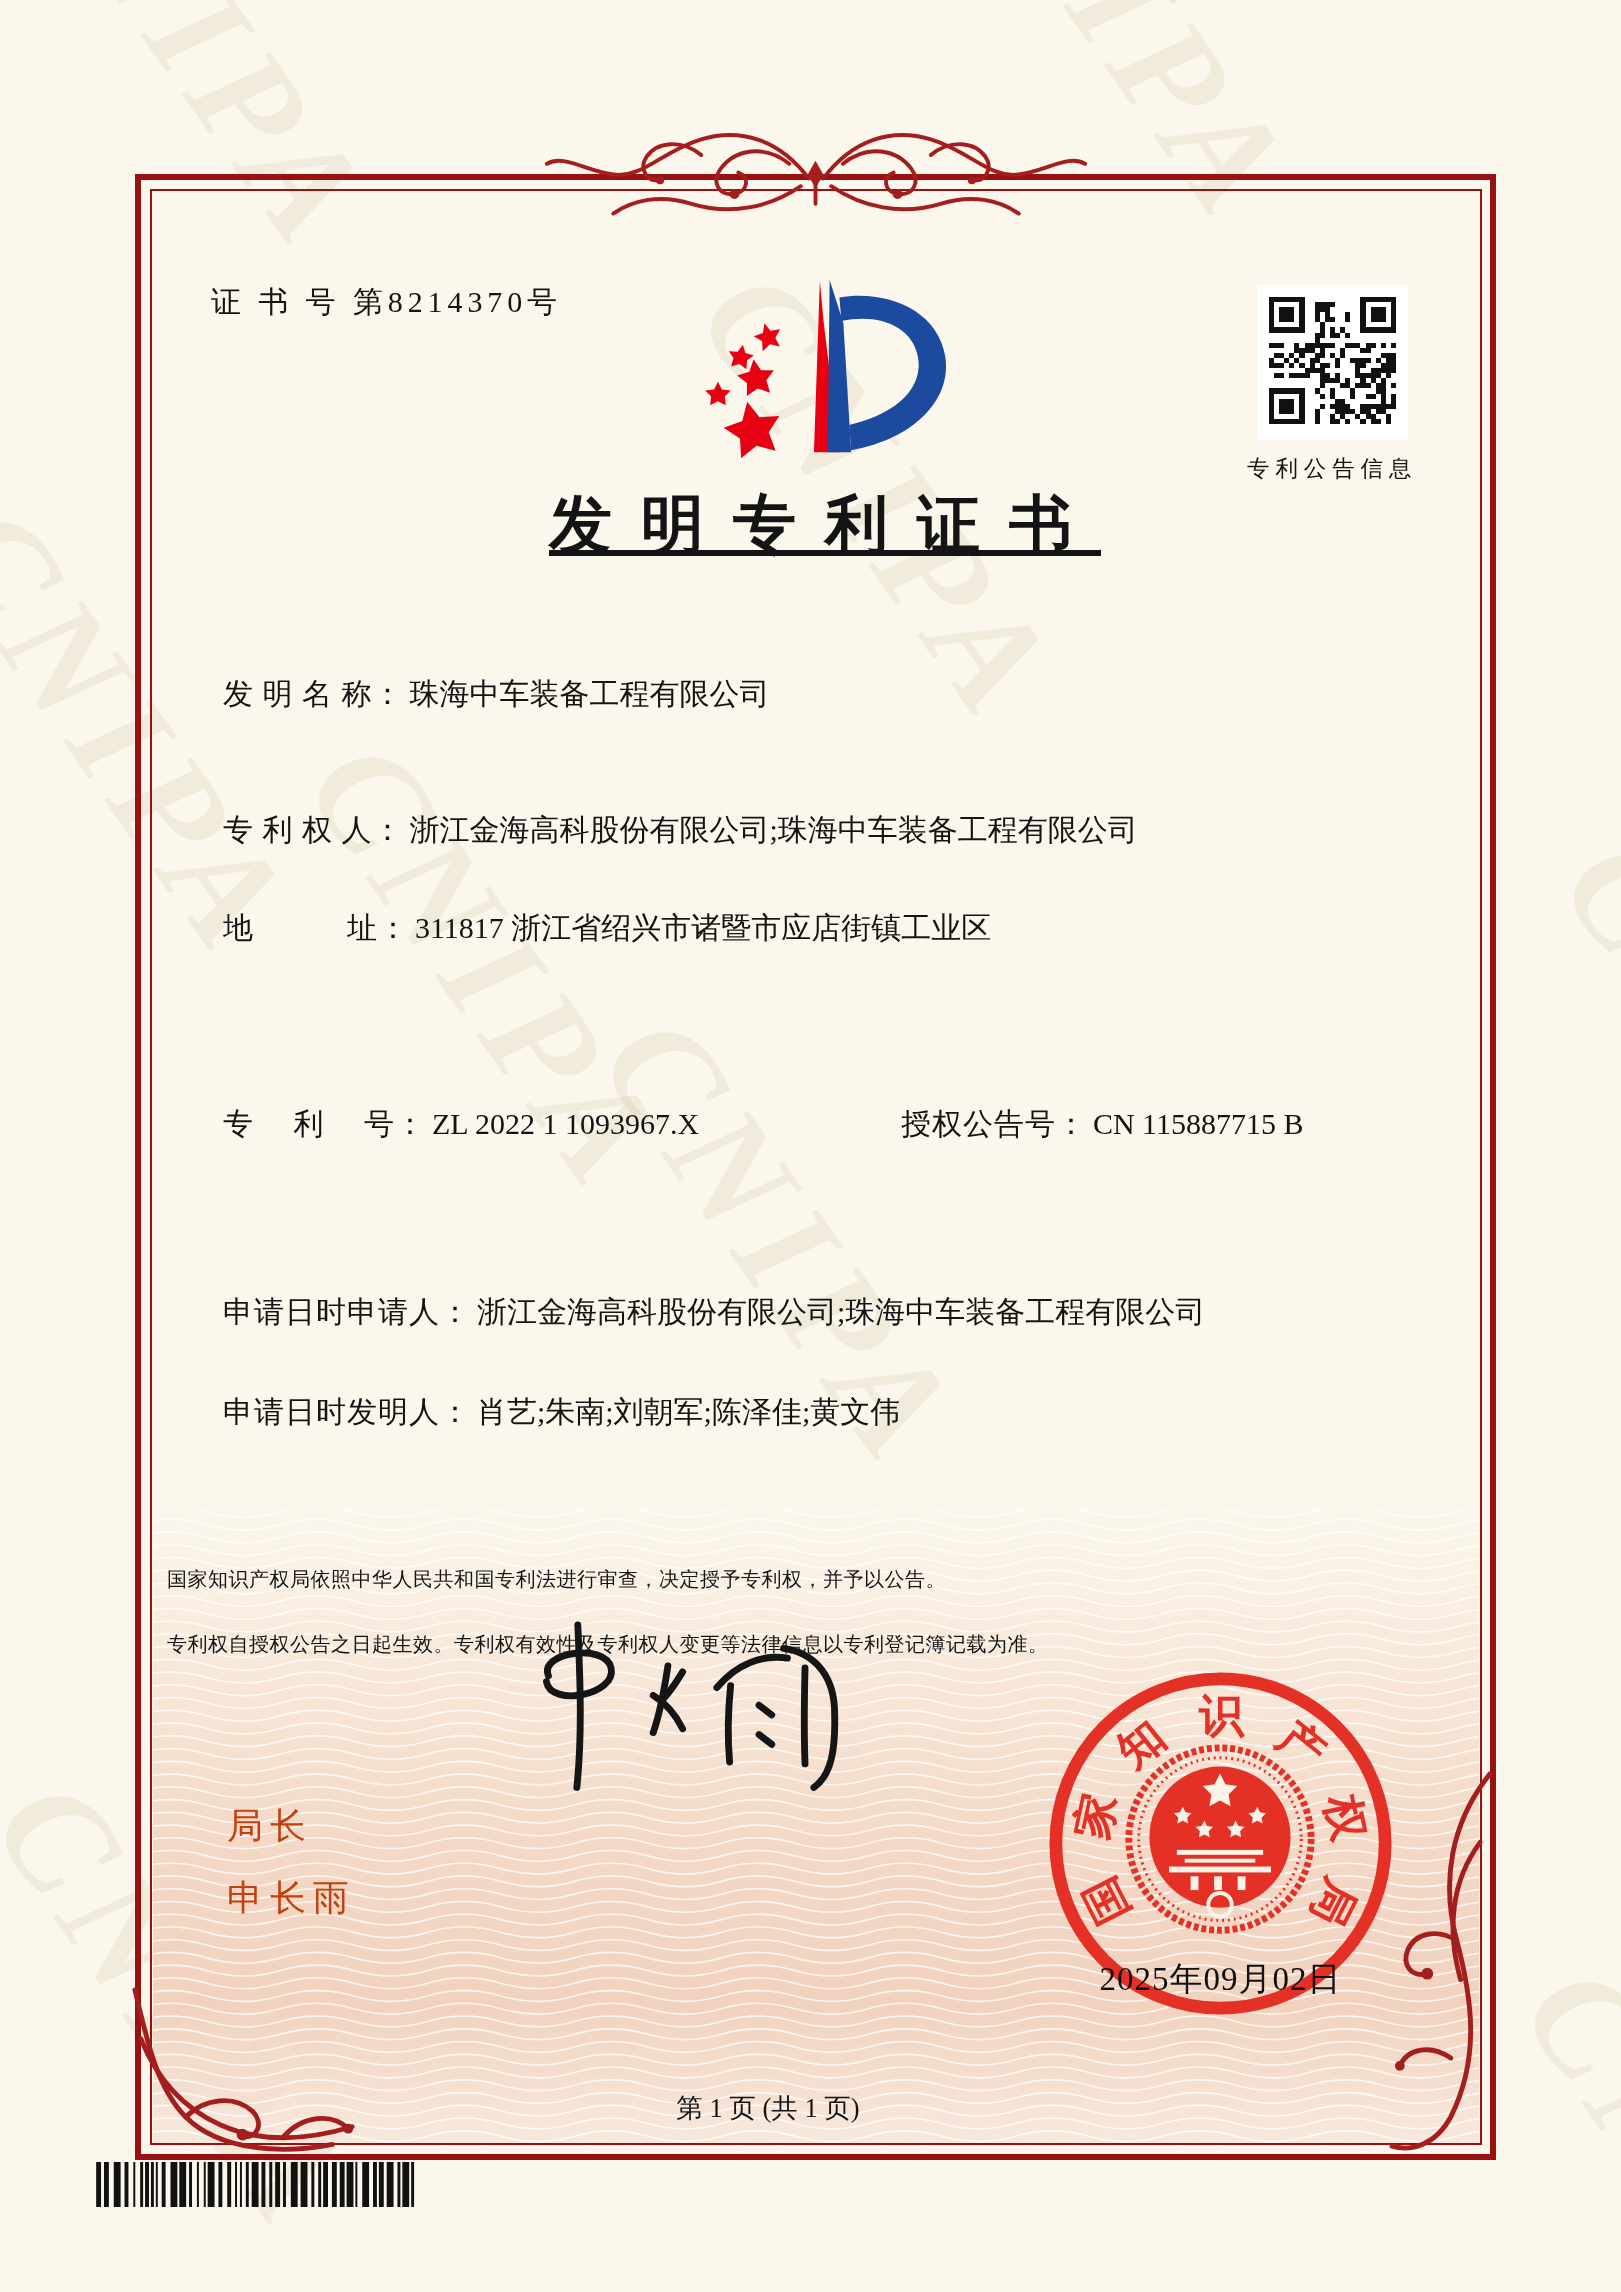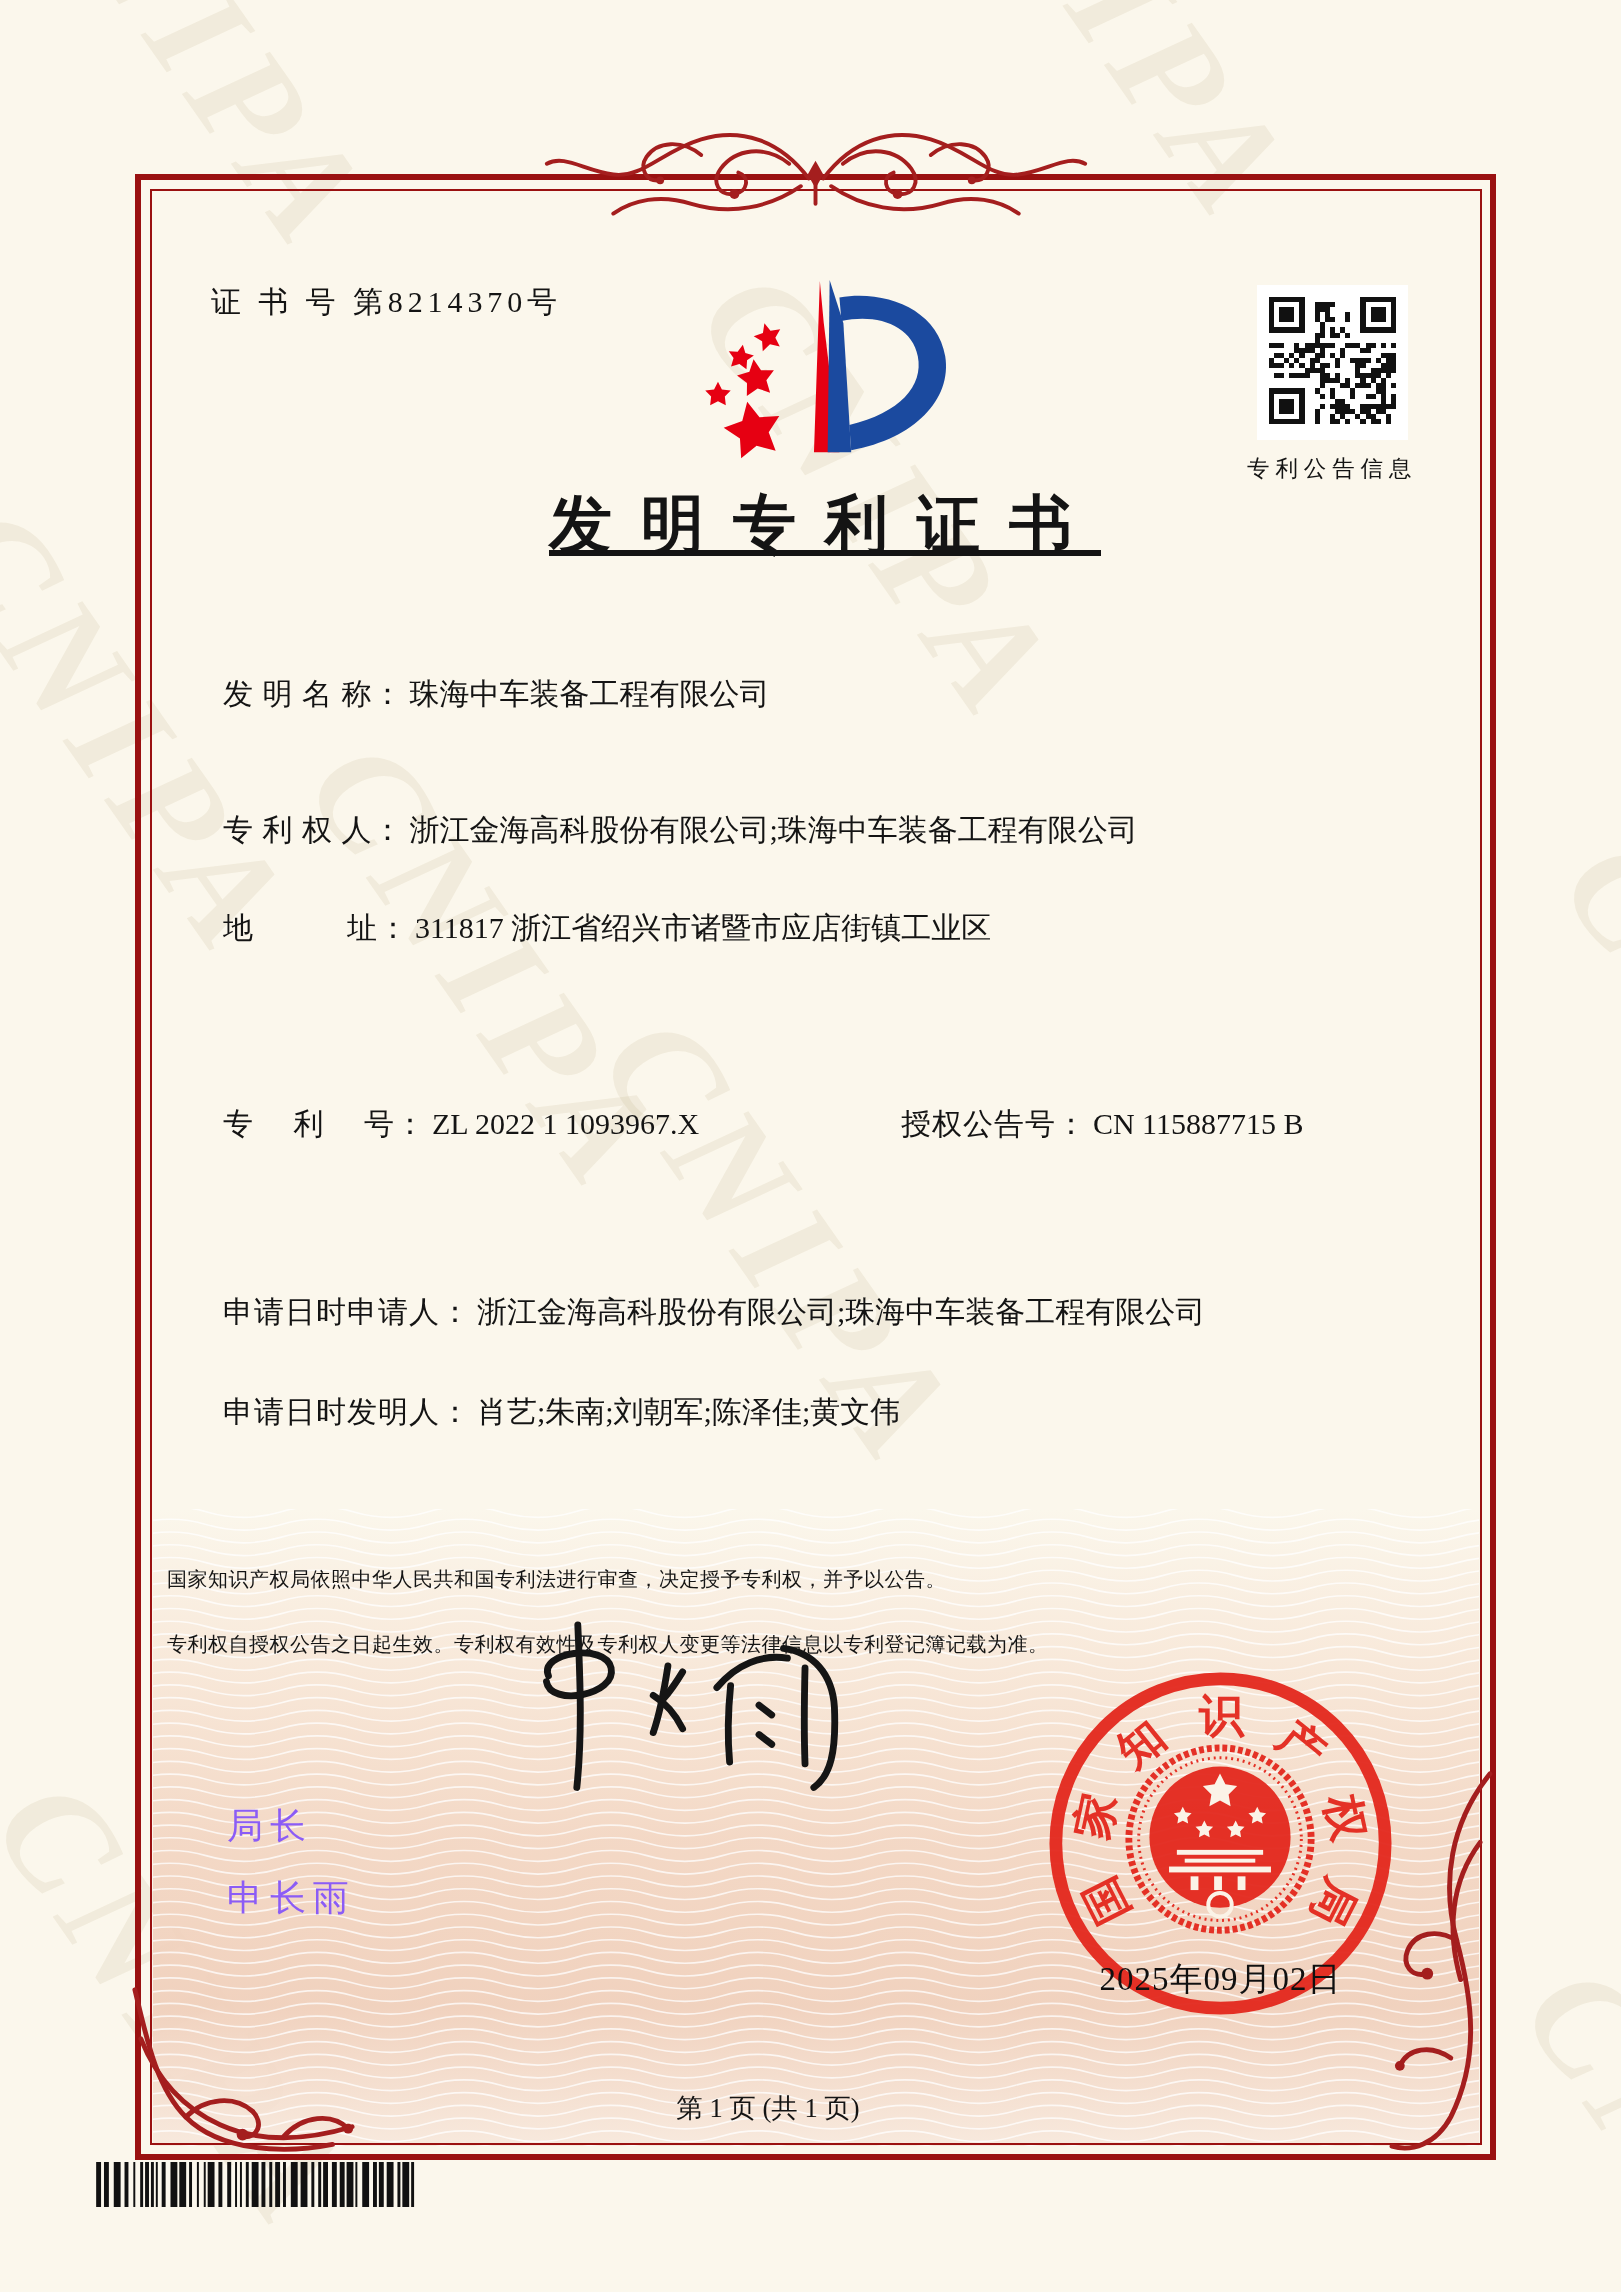--- a/index.html
+++ b/index.html
@@ -46,21 +46,21 @@
   .row .lab{ letter-spacing:1px;}
   .row .val{ margin-left:5.9px;}
   .col-r{ position:absolute; left:678px; top:0;}
   .legal{
     position:absolute; left:167px; width:1294px; 
     font-size:20px; z-index:5; letter-spacing:0.5px;
   }
   .signer{
     position:absolute; left:227px; z-index:6;
     font-family:"Liberation Sans","DejaVu Sans",sans-serif;
-    font-size:36px; letter-spacing:6.9px; color:#8b5cf6;
+    font-size:36px; letter-spacing:6.9px; color:#c2410c;
   }
   .signature{ position:absolute; left:521px; top:1615px; z-index:6;}
   .seal{ position:absolute; left:1048px; top:1671px; width:345px; height:345px; z-index:7;}
   .seal-ring{ position:absolute; left:0; top:0;}
   .seal-char{
     position:absolute; left:151px; top:151px; width:43px; height:43px;
     font-size:45px; font-weight:bold; color:rgba(227,39,28,0.95);
     text-align:center; line-height:43px; font-family:"Liberation Serif",serif;
   }
   .seal-date{

